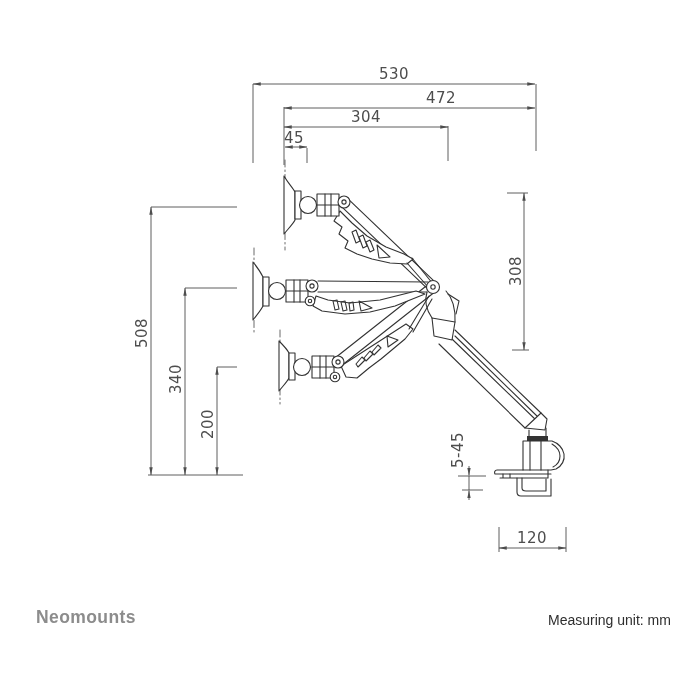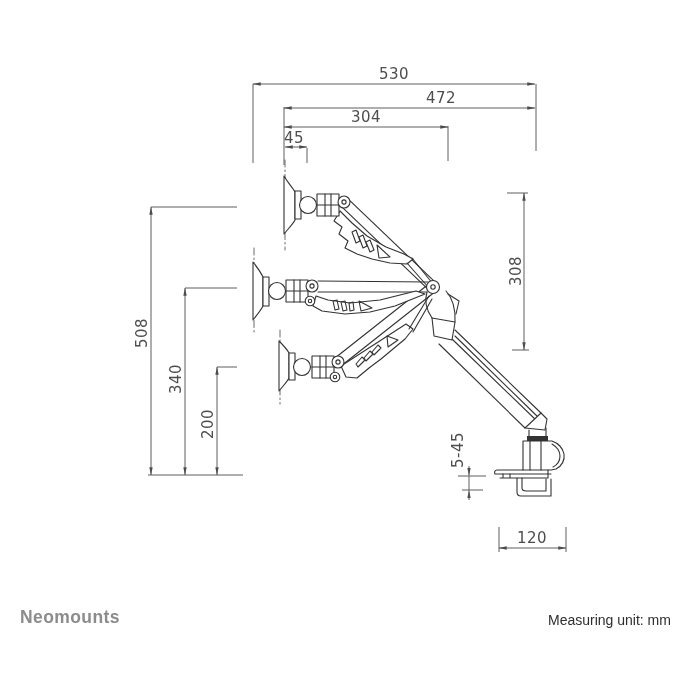--- a/index.html
+++ b/index.html
@@ -6,21 +6,21 @@
   .canvas{
     position:relative;width:700px;height:700px;background:#ffffff;
     overflow:hidden;font-family:"Liberation Sans",sans-serif;
   }
   .drawing-svg{position:absolute;left:0;top:0;}
   .dim-text{
     font-family:"DejaVu Sans",sans-serif;
     font-size:15px;fill:#4d4d4d;letter-spacing:0.5px;
   }
   .brand{
-    position:absolute;left:20px;top:607px;
+    position:absolute;left:36px;top:607px;
     font-size:17.5px;font-weight:600;color:#8c8c8c;letter-spacing:0.4px;
   }
   .unit-note{
     position:absolute;left:548px;top:612px;
     font-size:14px;font-weight:400;color:#2e2e2e;
   }
 </style>
 </head>
 <body>
 

